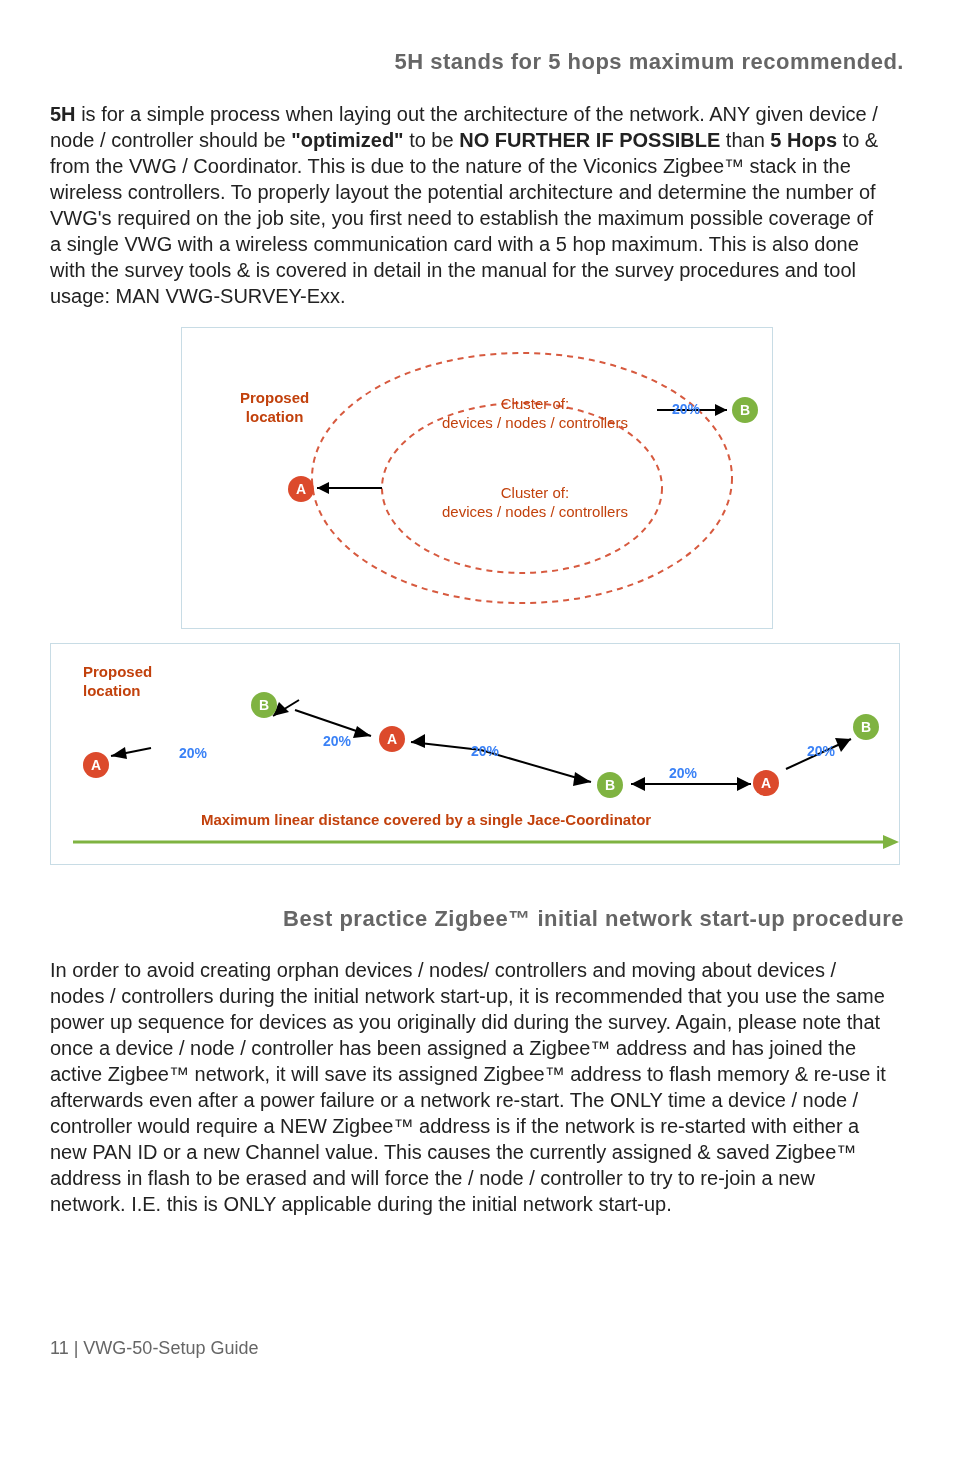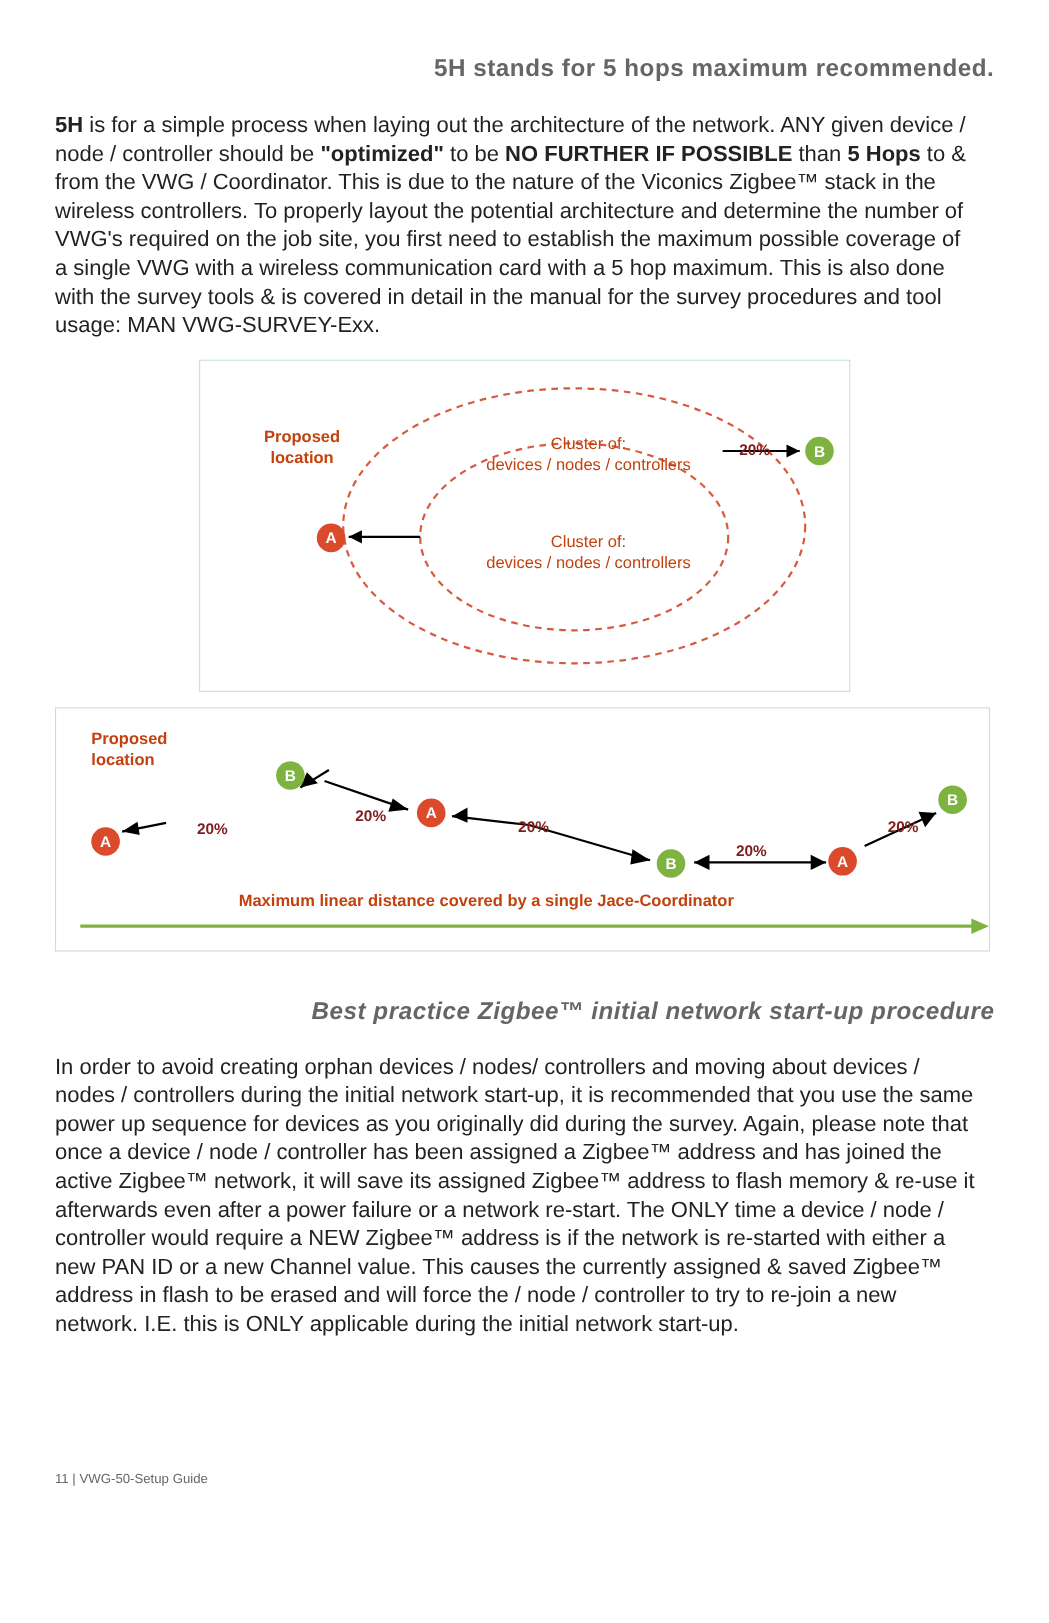--- a/index.html
+++ b/index.html
@@ -51,24 +51,24 @@
     font-size: 14px;
   }
   .mA { background:#dc4a2c; }
   .mB { background:#7fb341; }
   .lbl {
     position: absolute;
     font-weight: bold;
     font-size: 15px;
     color: #c2410c;
   }
-  .small { font-size: 14px; font-weight: bold; color:#7f1d1d; }
+  .small { font-size: 14px; font-weight: bold; color:#3b82f6; }
   .footer {
     color: #666;
-    font-size: 12px;
+    font-size: 18px;
     margin-top: 120px;
   }
 </style>
 </head>
 <body>
 
 <h2>5H stands for 5 hops maximum recommended.</h2>
 
 <p class="para">
   <span class="b">5H</span><span> is for a simple process when laying out the architecture of the network. ANY given device / node / controller should be </span><span class="b">"optimized"</span><span> to be </span><span class="b">NO FURTHER IF POSSIBLE</span><span> than </span><span class="b">5 Hops</span><span> to &amp; from the VWG / Coordinator. This is due to the nature of the Viconics Zigbee™ stack in the wireless controllers. To properly layout the potential architecture and determine the number of VWG's required on the job site, you first need to establish the maximum possible coverage of a single VWG with a wireless communication card with a 5 hop maximum. This is also done with the survey tools &amp; is covered in detail in the manual for the survey procedures and tool usage: MAN VWG-SURVEY-Exx.</span>
@@ -150,21 +150,21 @@
     <span class="marker mB" style="position:absolute;left:546px;top:128px;">B</span>
     <span class="marker mA" style="position:absolute;left:702px;top:126px;">A</span>
     <span class="marker mB" style="position:absolute;left:802px;top:70px;">B</span>
 
     <div class="lbl small" style="left:128px;top:100px;">20%</div>
     <div class="lbl small" style="left:272px;top:88px;">20%</div>
     <div class="lbl small" style="left:420px;top:98px;">20%</div>
     <div class="lbl small" style="left:618px;top:120px;">20%</div>
     <div class="lbl small" style="left:756px;top:98px;">20%</div>
 
-    <div class="lbl" style="left:166px;top:166px;font-size:15px;">Maximum linear distance covered by a single Jace-Coordinator</div>
+    <div class="lbl" style="left:150px;top:166px;font-size:15px;">Maximum linear distance covered by a single Jace-Coordinator</div>
   </div>
 </div>
 
-<h2 style="margin-top:40px;font-style:italic;">Best practice Zigbee™ initial network start-up procedure</h2>
+<h2 style="margin-top:40px;">Best practice Zigbee™ initial network start-up procedure</h2>
 
 <p class="para">In order to avoid creating orphan devices / nodes/ controllers and moving about devices / nodes / controllers during the initial network start-up, it is recommended that you use the same power up sequence for devices as you originally did during the survey. Again, please note that once a device / node / controller has been assigned a Zigbee™ address and has joined the active Zigbee™ network, it will save its assigned Zigbee™ address to flash memory &amp; re-use it afterwards even after a power failure or a network re-start. The ONLY time a device / node / controller would require a NEW Zigbee™ address is if the network is re-started with either a new PAN ID or a new Channel value. This causes the currently assigned &amp; saved Zigbee™ address in flash to be erased and will force the / node / controller to try to re-join a new network. I.E. this is ONLY applicable during the initial network start-up.</p>
 
 <div class="footer">11 | VWG-50-Setup Guide</div>
 
 </body></html>

